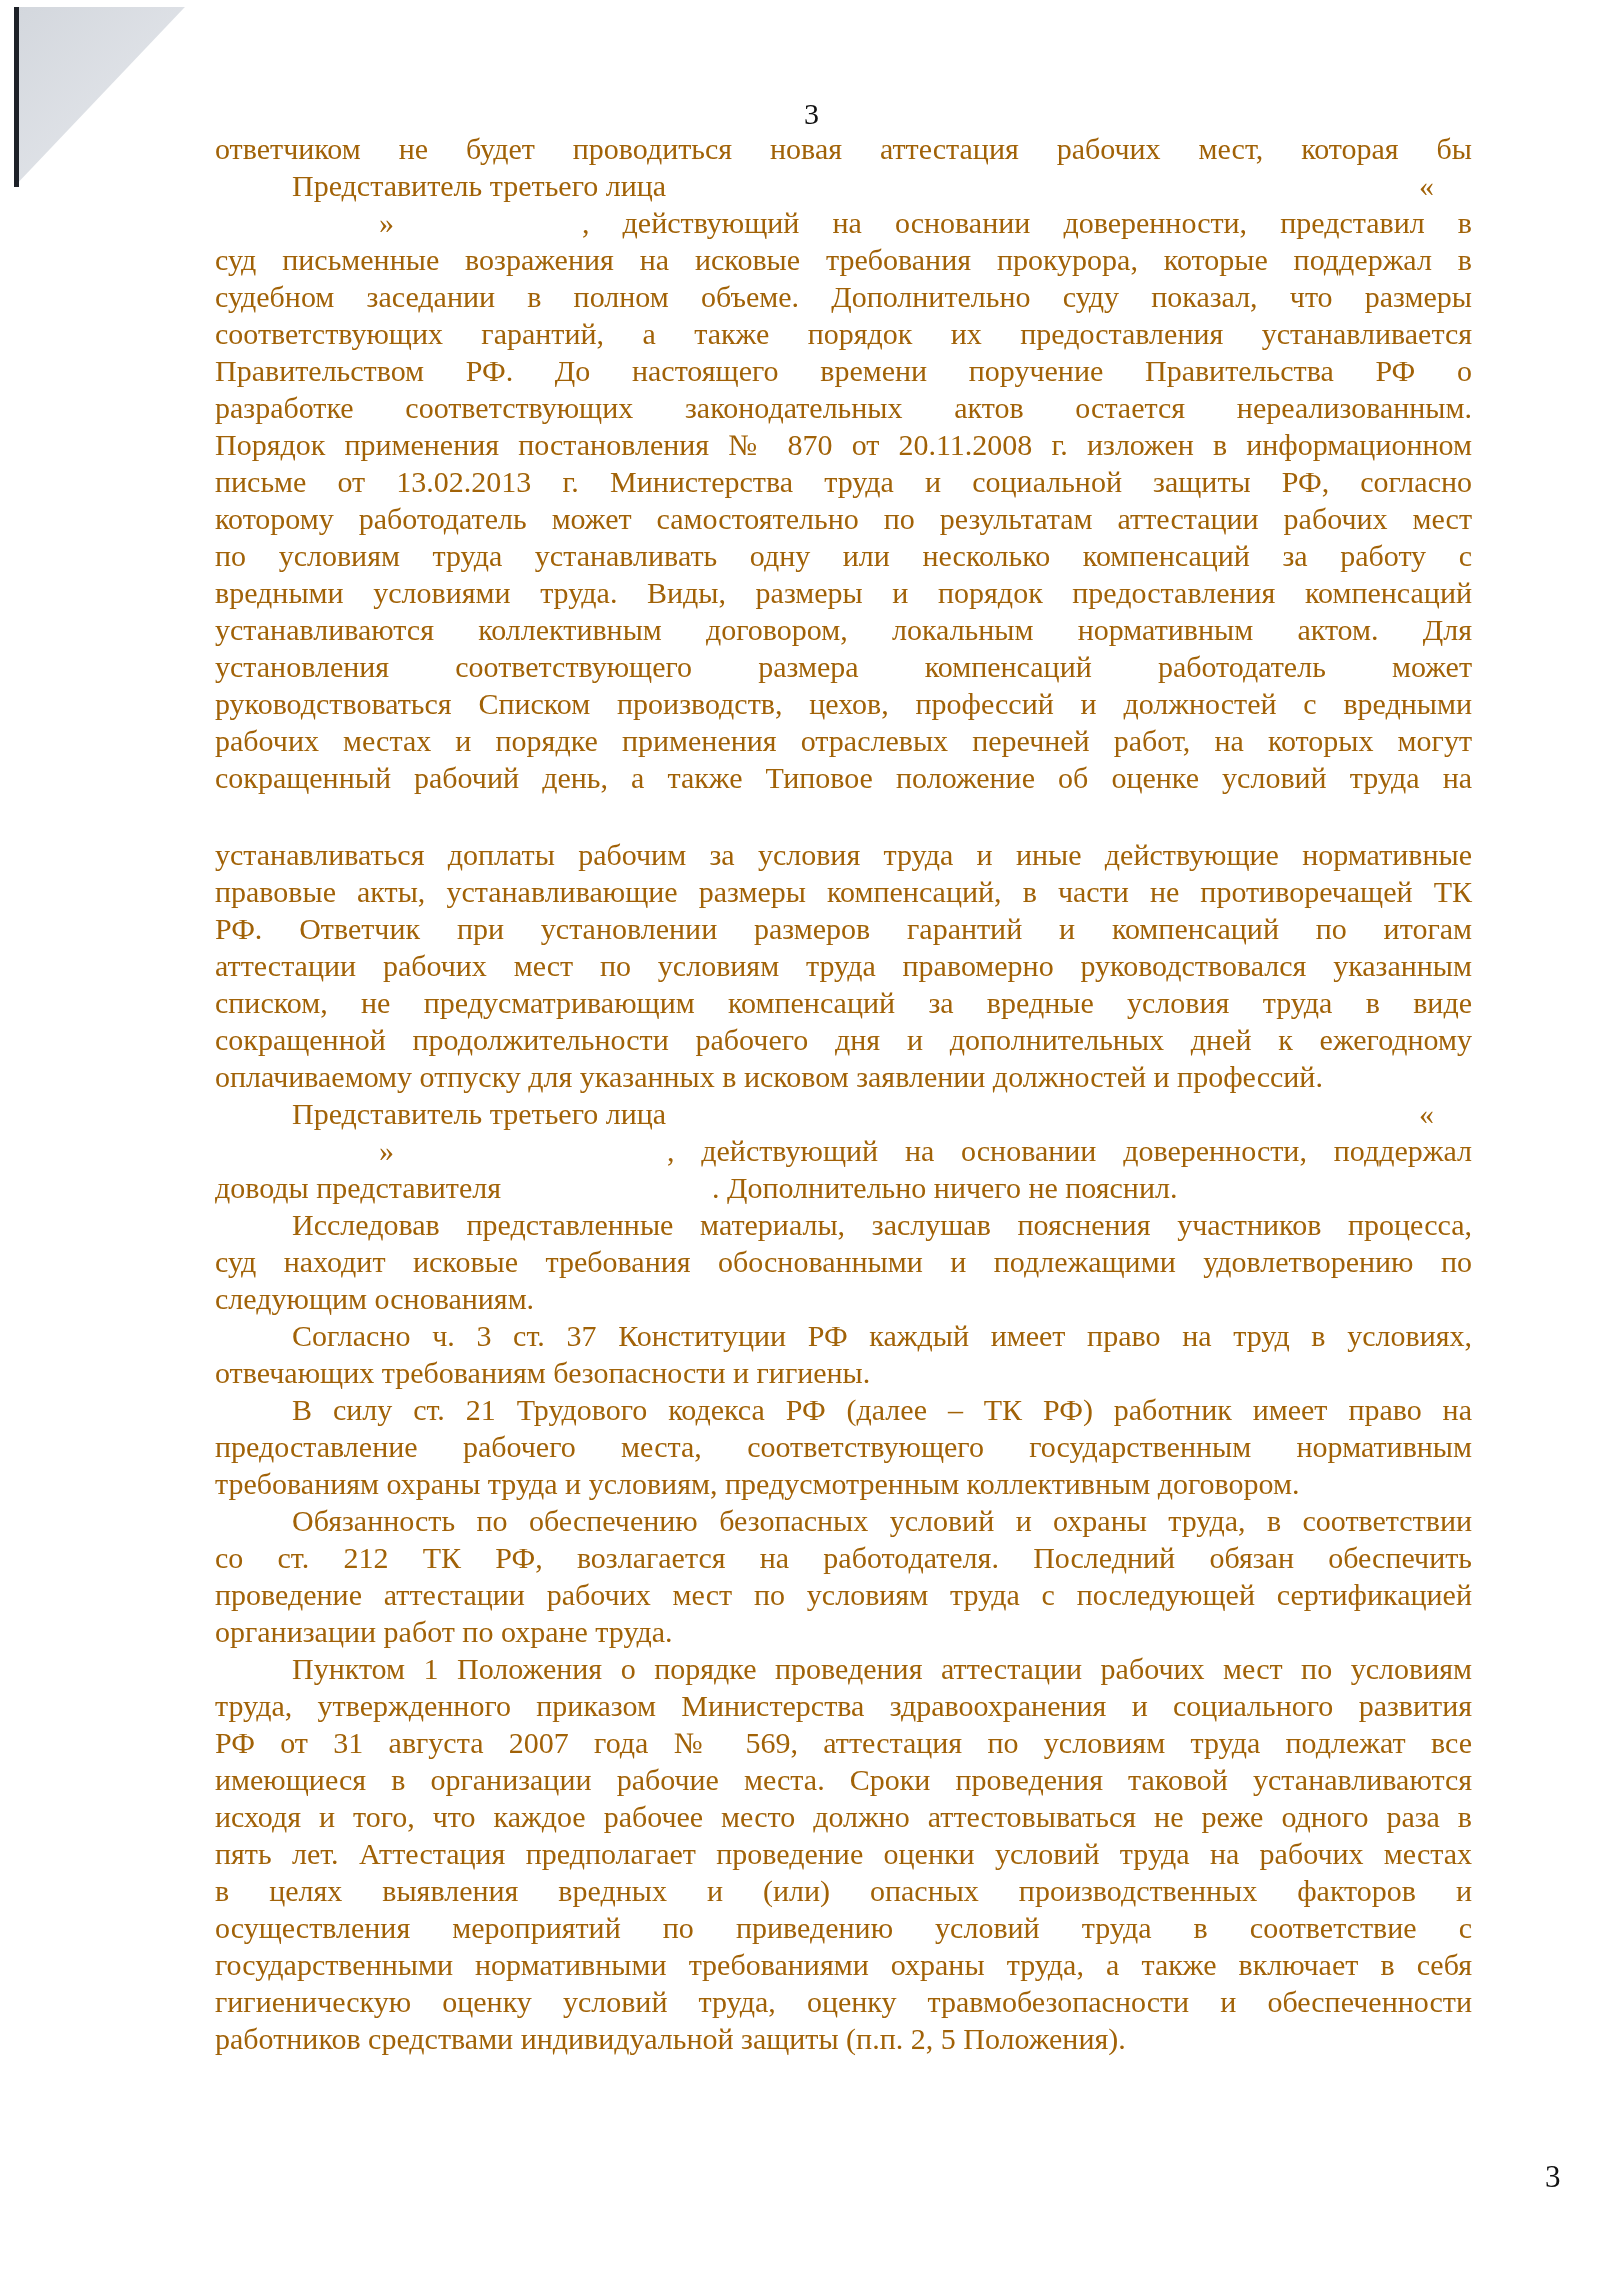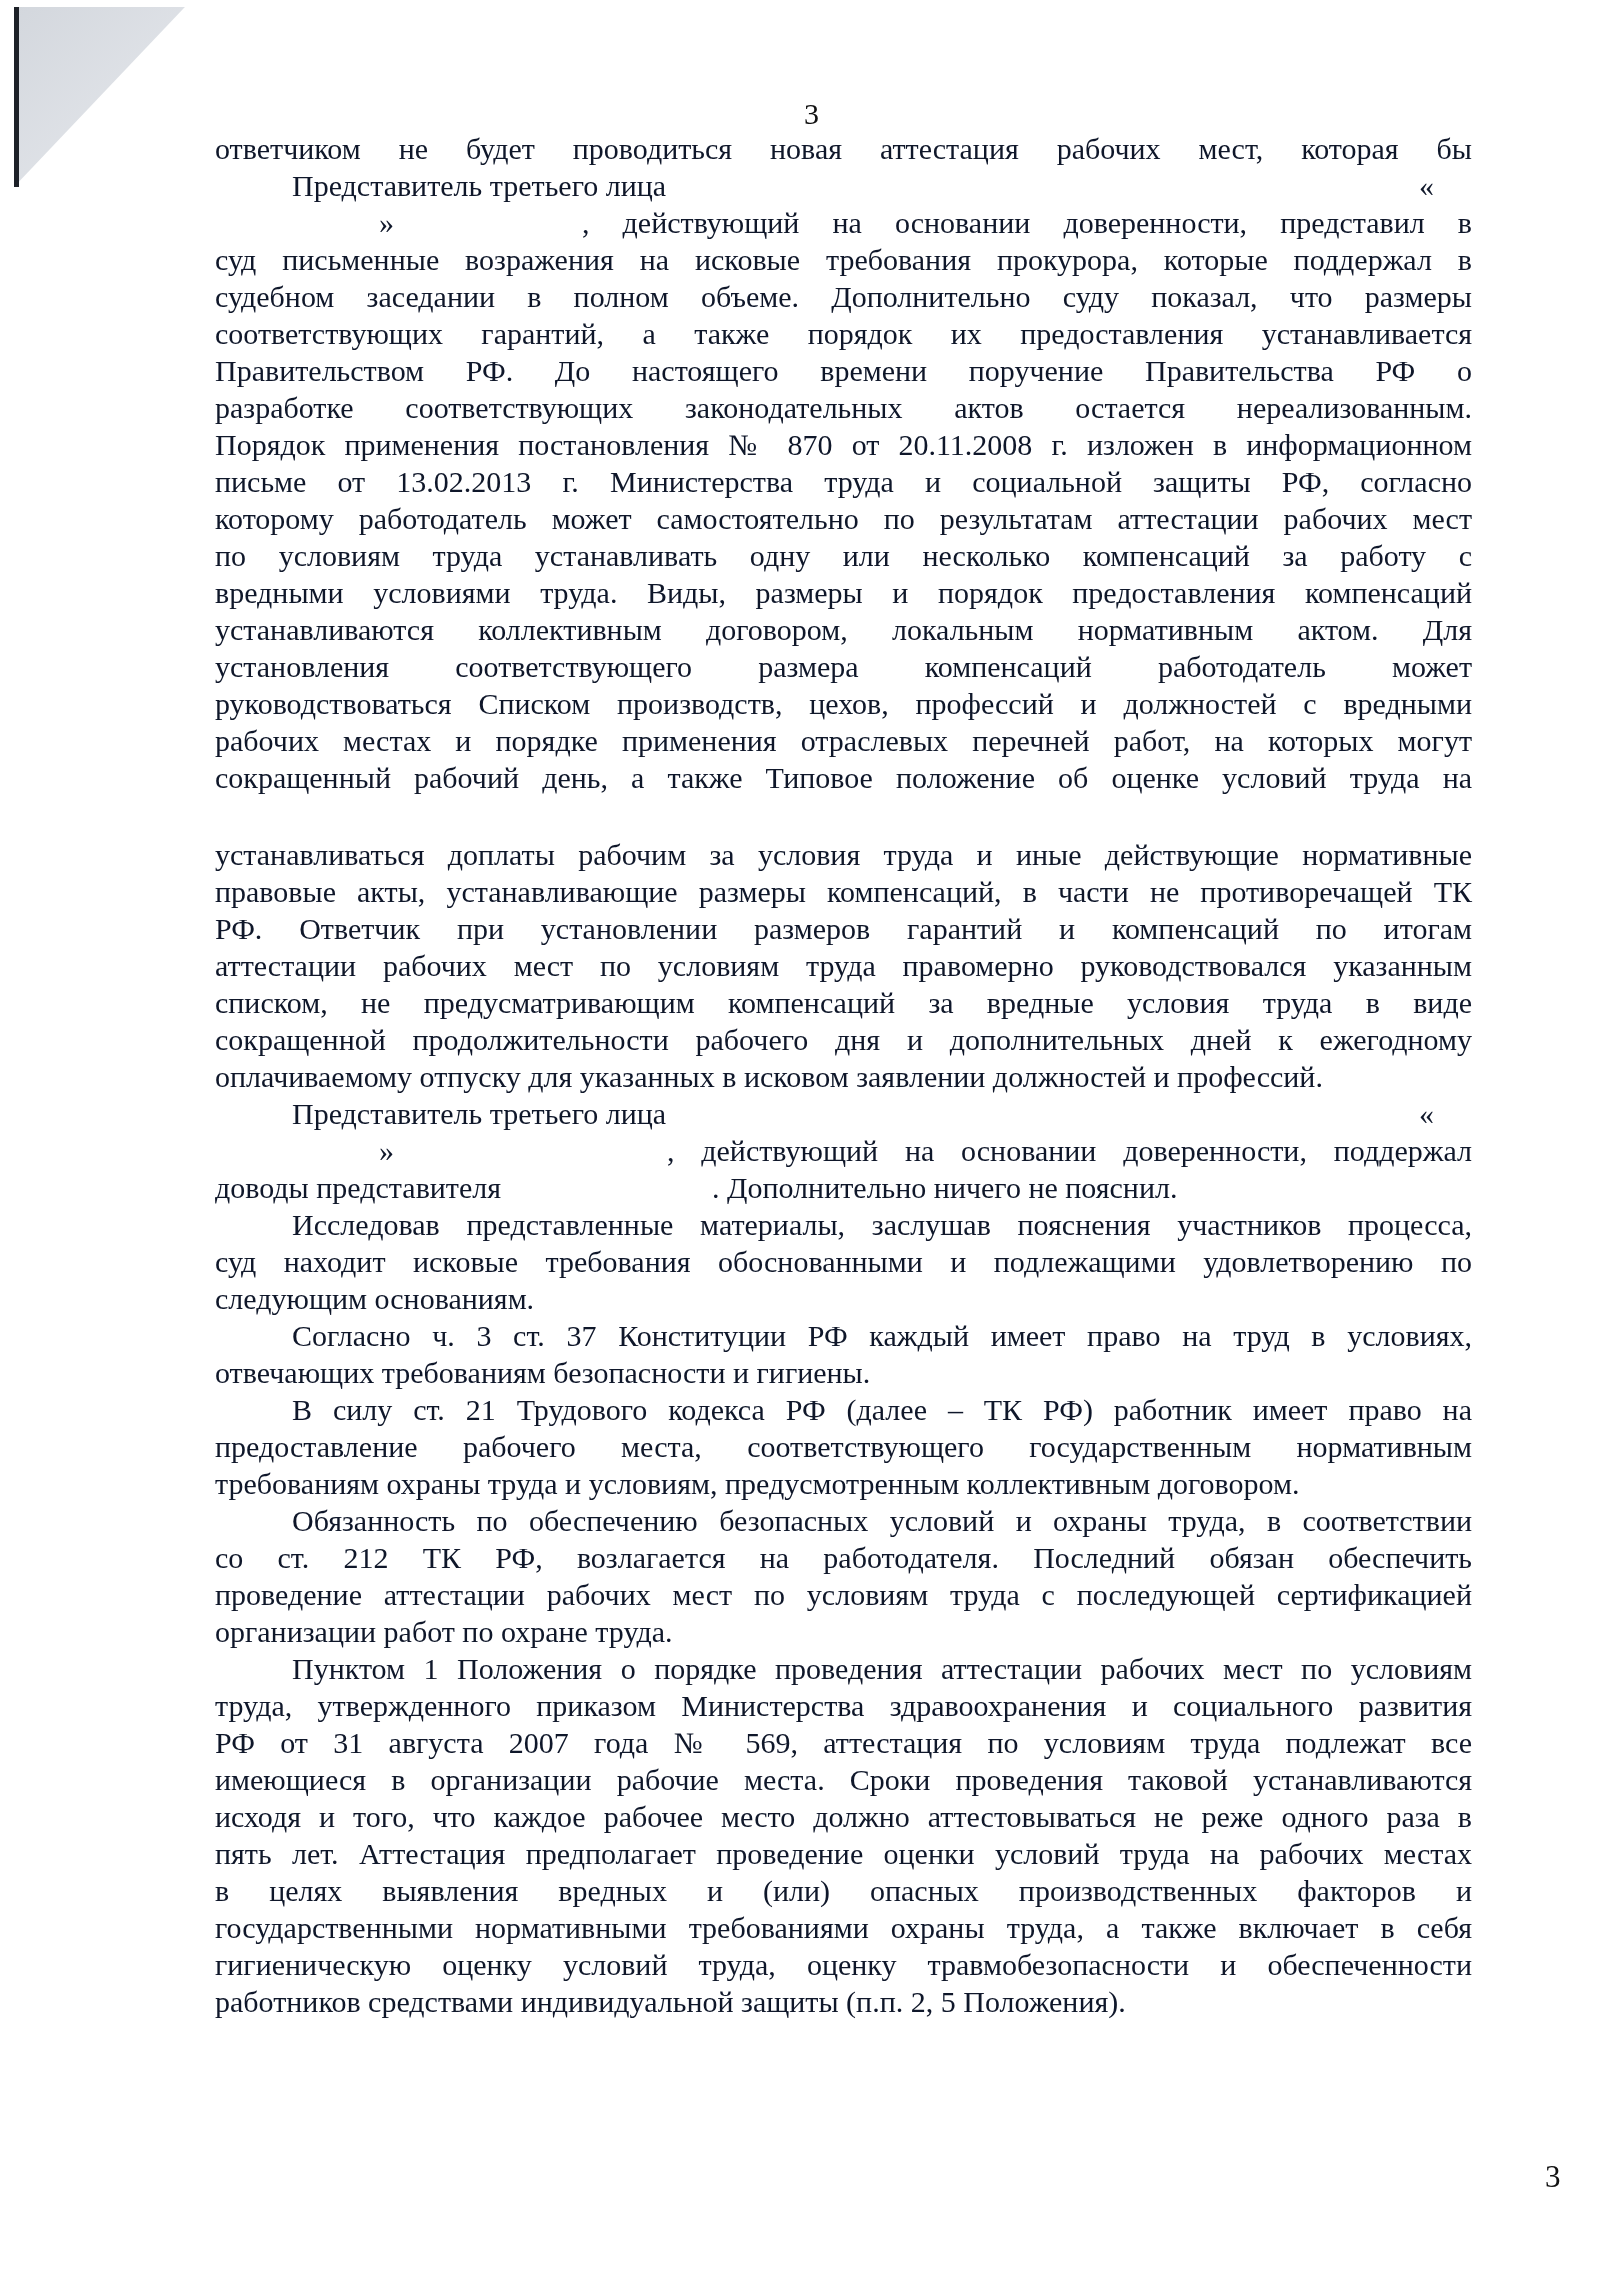--- a/index.html
+++ b/index.html
@@ -15,21 +15,21 @@
     position: absolute; left: 0; width: 1623px; top: 97px; text-align: center;
     font-family: "Liberation Serif", serif; font-size: 30px; color: #111;
   }
   .page-num-bottom {
     position: absolute; left: 1545px; top: 2159px;
     font-family: "Liberation Serif", serif; font-size: 31px; color: #111;
   }
   .body-text {
     position: absolute; left: 215px; top: 130px; width: 1257px;
     font-family: "Liberation Serif", serif; font-size: 30px; line-height: 37px;
-    color: #0f172a; text-align: justify; text-align-last: auto;
+    color: #a16207; text-align: justify; text-align-last: auto;
   }
   .line { display: block; white-space: nowrap; text-align: justify; text-align-last: justify; height: 37px; overflow: visible; }
   .line.last { text-align-last: left; }
   .line.indent { padding-left: 77px; }
 </style>
 </head>
 <body>
 
 <div class="page">
   <div class="fold"></div>
@@ -93,20 +93,21 @@
       <div class="line" style="position: relative;">со ст. 212 ТК РФ, возлагается на работодателя. Последний обязан обеспечить</div>
       <div class="line" style="position: relative;">проведение аттестации рабочих мест по условиям труда с последующей сертификацией</div>
       <div class="line last" style="position: relative;">организации работ по охране труда.</div>
       <div class="line indent" style="position: relative;">Пунктом 1 Положения о порядке проведения аттестации рабочих мест по условиям</div>
       <div class="line" style="position: relative;">труда, утвержденного приказом Министерства здравоохранения и социального развития</div>
       <div class="line" style="position: relative;">РФ от 31 августа 2007 года № 569, аттестация по условиям труда подлежат все</div>
       <div class="line" style="position: relative;">имеющиеся в организации рабочие места. Сроки проведения таковой устанавливаются</div>
       <div class="line" style="position: relative;">исходя и того, что каждое рабочее место должно аттестовываться не реже одного раза в</div>
       <div class="line" style="position: relative;">пять лет. Аттестация предполагает проведение оценки условий труда на рабочих местах</div>
       <div class="line" style="position: relative;">в целях выявления вредных и (или) опасных производственных факторов и</div>
+      <div class="line" style="position: relative;">осуществления мероприятий по приведению условий труда в соответствие с</div>
       <div class="line" style="position: relative;">государственными нормативными требованиями охраны труда, а также включает в себя</div>
       <div class="line" style="position: relative;">гигиеническую оценку условий труда, оценку травмобезопасности и обеспеченности</div>
       <div class="line last" style="position: relative;">работников средствами индивидуальной защиты (п.п. 2, 5 Положения).</div>
     </div>
 
   <div class="page-num-bottom">3</div>
 </div>
 
 
 </body></html>

